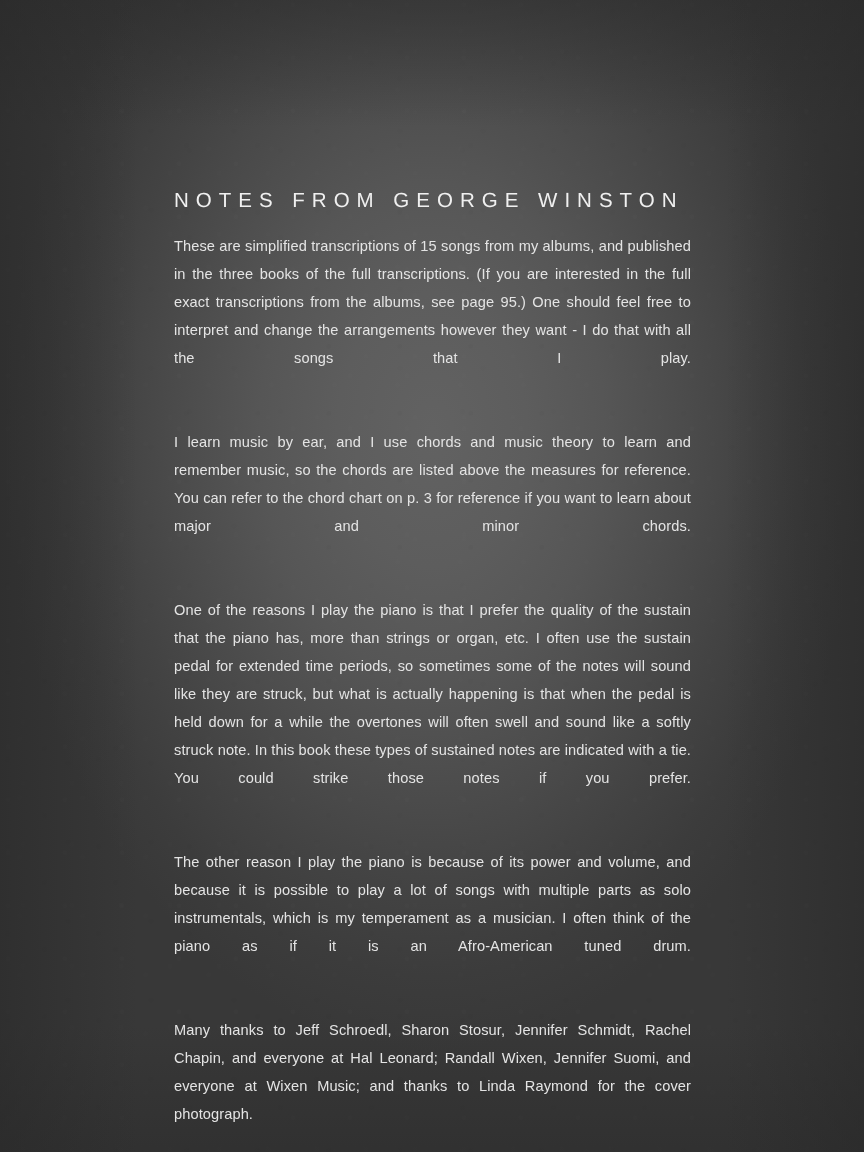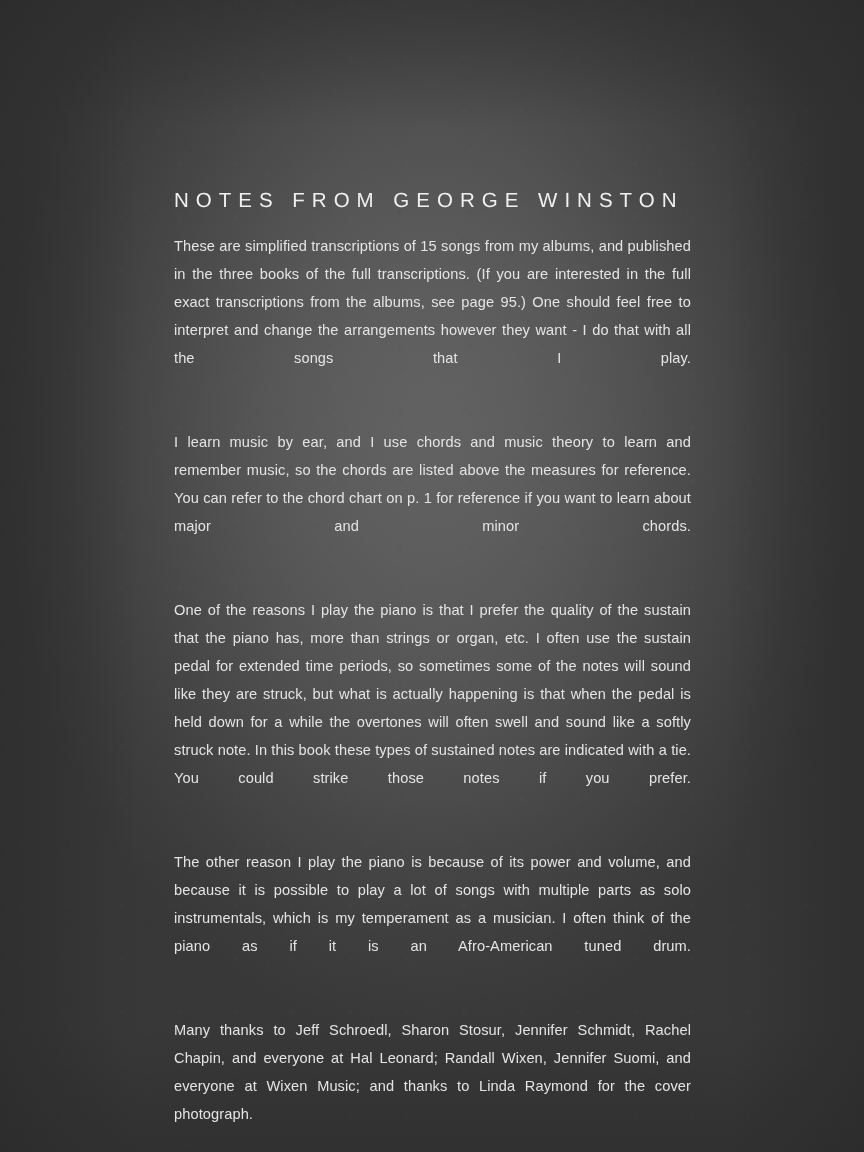--- a/index.html
+++ b/index.html
@@ -105,21 +105,21 @@
 
   <div class="grain"></div>
   <div class="edge-shade"></div>
 
   <div class="content">
 
     <h1 class="notes-heading">NOTES FROM GEORGE WINSTON</h1>
 
     <p class="note-para">These are simplified transcriptions of 15 songs from my albums, and published in the three books of the full transcriptions. (If you are interested in the full exact transcriptions from the albums, see page 95.)  One should feel free to interpret and change the arrangements however they want - I do that with all the songs that I play.</p>
 
-    <p class="note-para">I learn music by ear, and I use chords and music theory to learn and remember music, so the chords are listed above the measures for reference. You can refer to the chord chart on p. 1 for reference if you want to learn about major and minor chords.</p>
+    <p class="note-para">I learn music by ear, and I use chords and music theory to learn and remember music, so the chords are listed above the measures for reference. You can refer to the chord chart on p. 3 for reference if you want to learn about major and minor chords.</p>
 
     <p class="note-para">One of the reasons I play the piano is that I prefer the quality of the sustain that the piano has, more than strings or organ, etc.  I often use the sustain pedal for extended time periods, so sometimes some of the notes will sound like they are struck, but what is actually happening is that when the pedal is held down for a while the overtones will often swell and sound like a softly struck note.  In this book these types of sustained notes are indicated with a tie. You could strike those notes if you prefer.</p>
 
     <p class="note-para">The other reason I play the piano is because of its power and volume, and because it is possible to play a lot of songs with multiple parts as solo instrumentals, which is my temperament as a musician.  I often think of the piano as if it is an Afro-American tuned drum.</p>
 
     <p class="note-para">Many thanks to Jeff Schroedl, Sharon Stosur, Jennifer Schmidt, Rachel Chapin, and everyone at Hal Leonard; Randall Wixen, Jennifer Suomi, and everyone at Wixen Music; and thanks to Linda Raymond for the cover photograph.</p>
 
   </div>
 </div>
 

